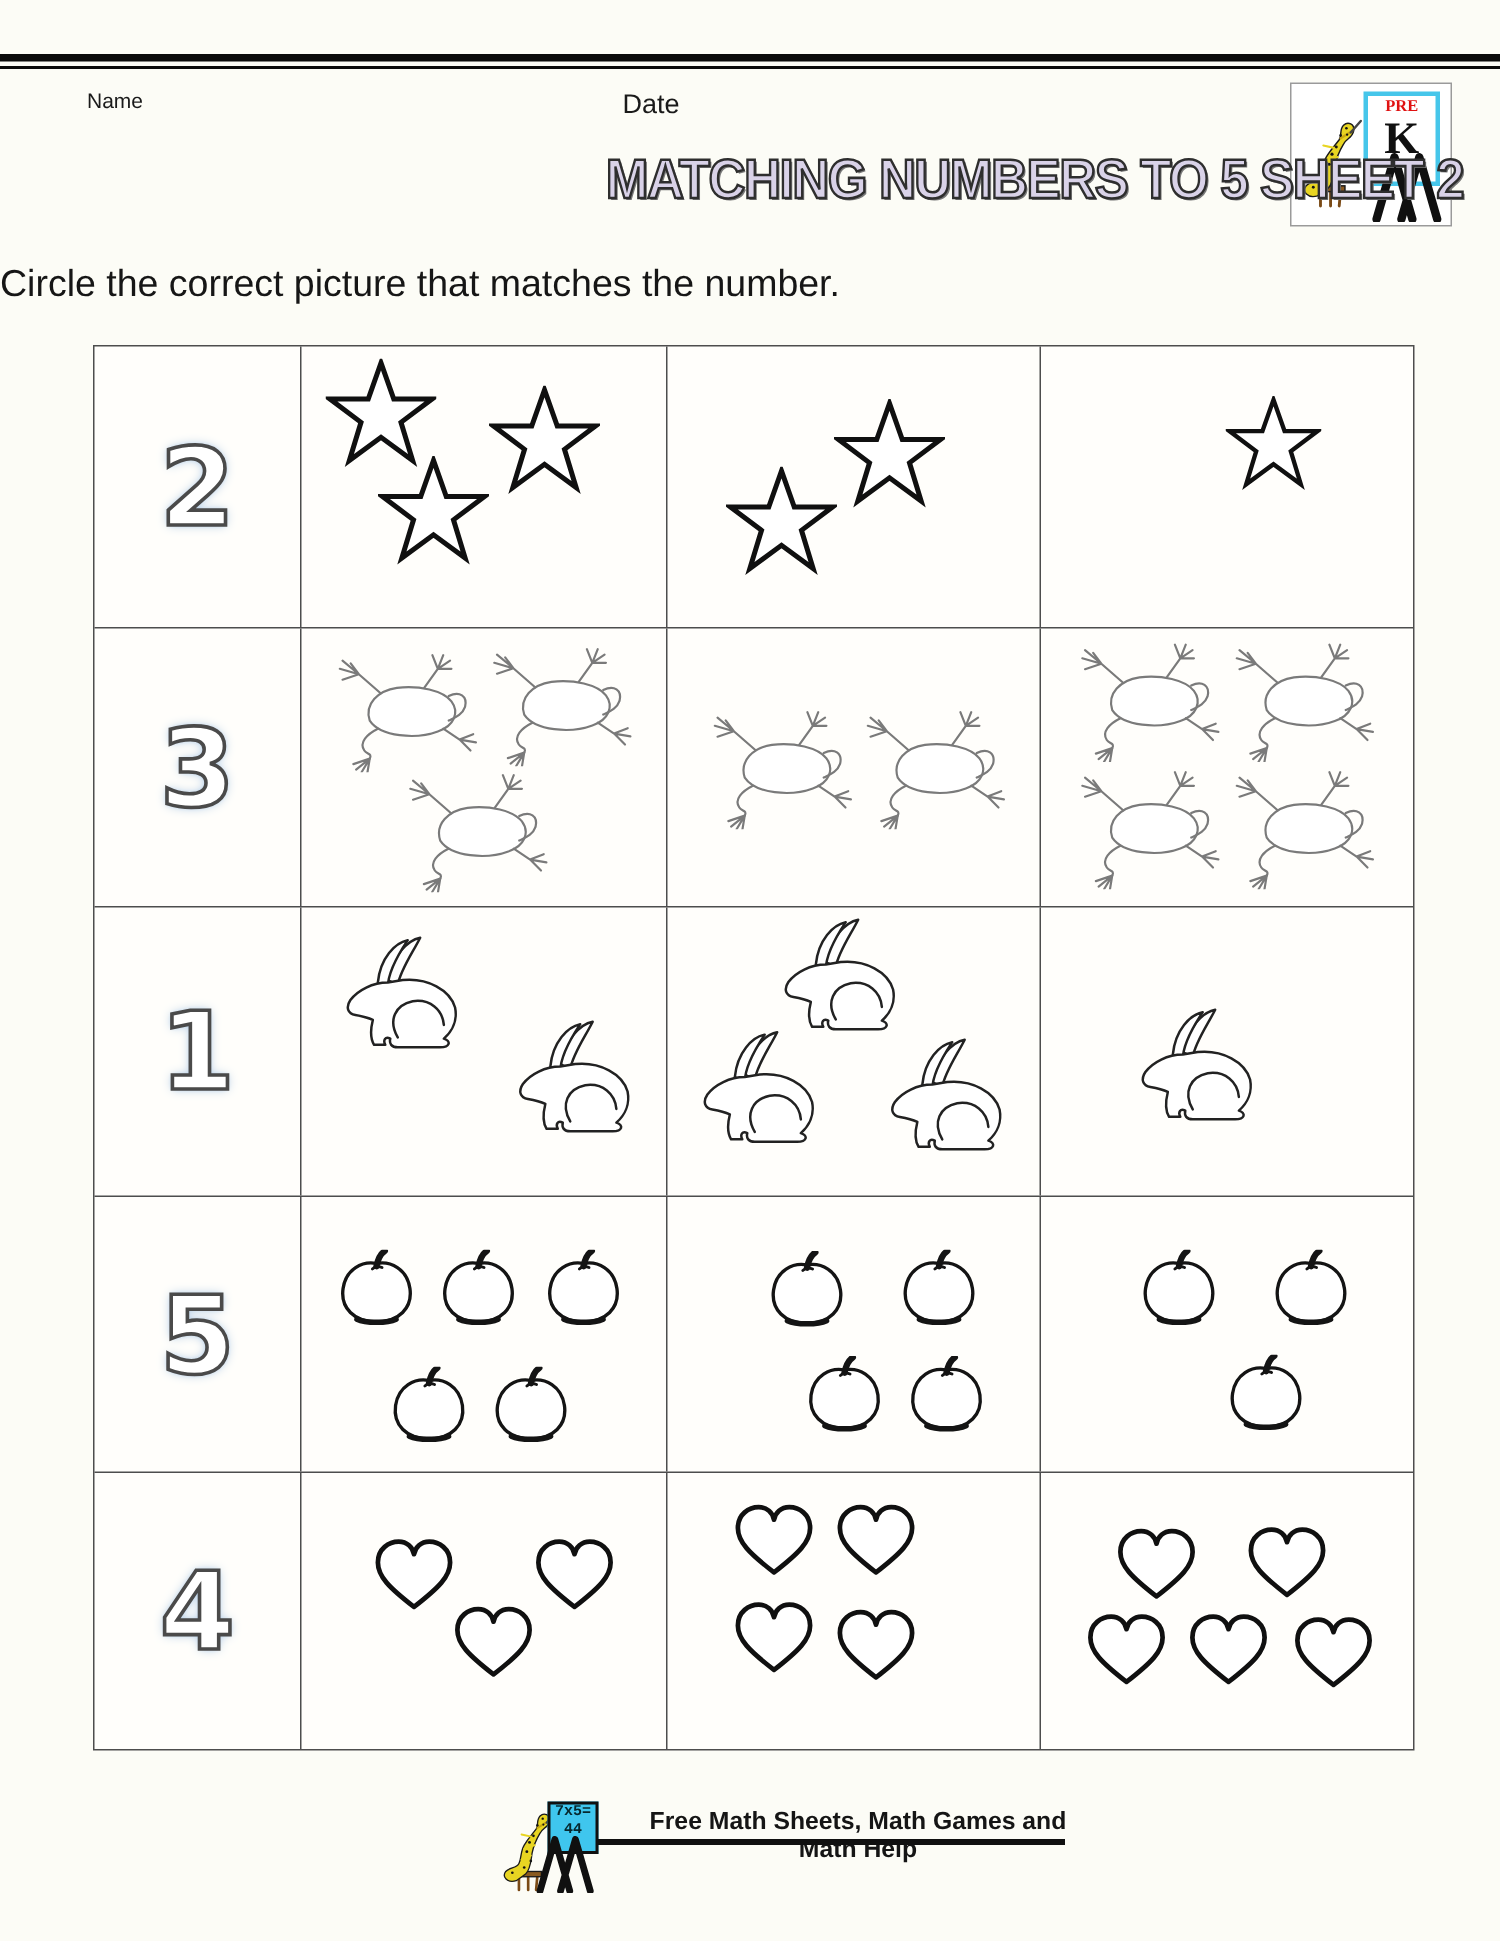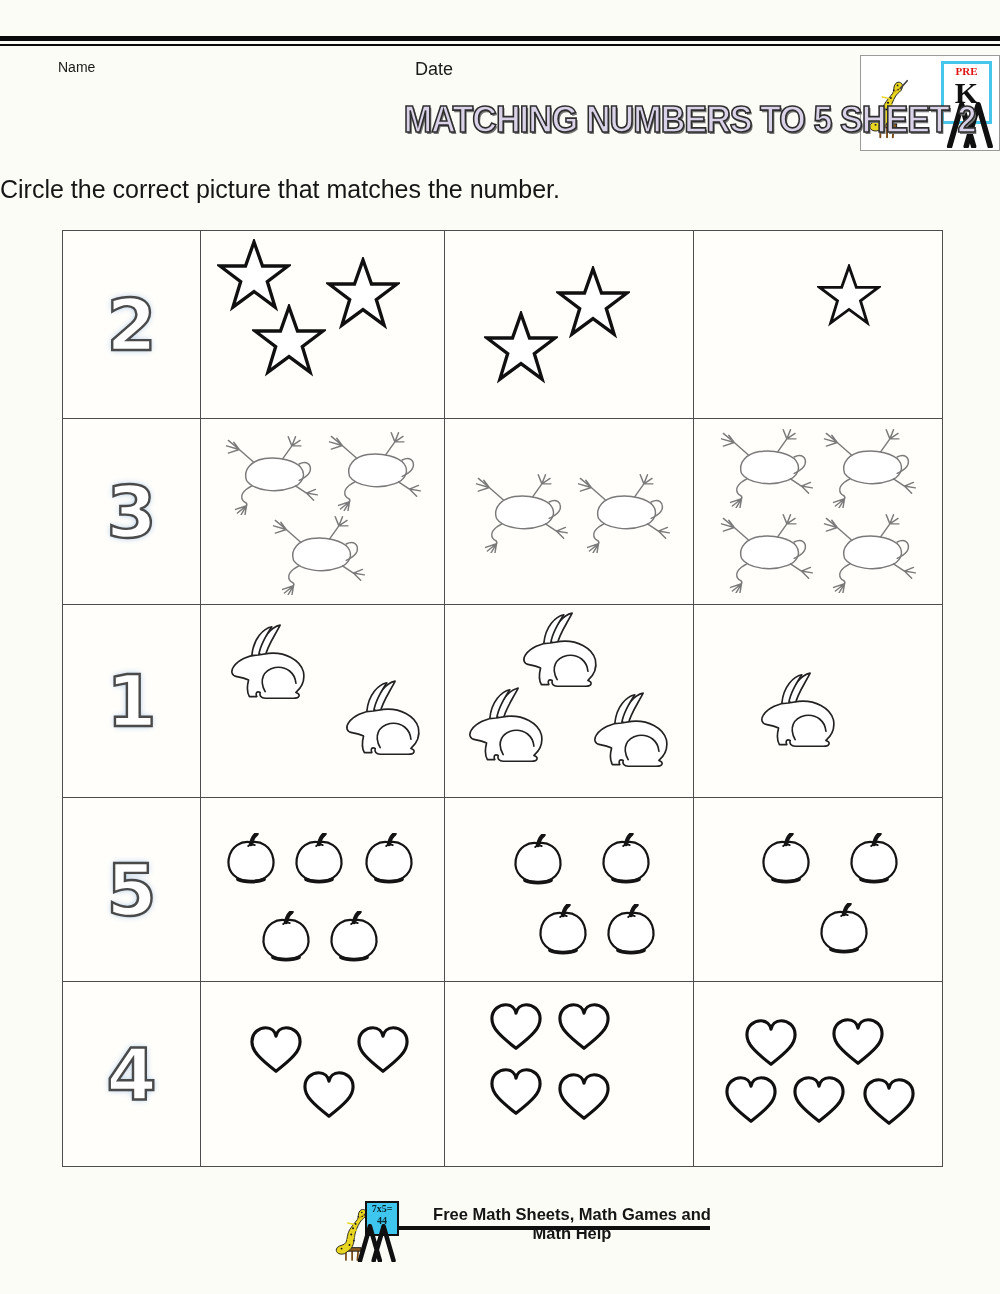--- a/index.html
+++ b/index.html
@@ -7,21 +7,21 @@
     width:1000px;height:1294px;position:relative;overflow:hidden;
     background:#fcfcf6;font-family:"Liberation Sans",sans-serif;color:#111;
   }
   .top-rule{position:absolute;left:0;top:36px;width:1000px;height:3px;
     border-top:5px solid #0b0b0b;border-bottom:2px solid #0b0b0b;background:#fcfcf6;}
   .name-label{position:absolute;left:58px;top:59px;font-size:14px;color:#1a1a1a;}
   .date-label{position:absolute;left:415px;top:59px;font-size:18px;color:#1a1a1a;}
 
   
   .prek-box{position:absolute;left:860px;top:55px;width:106px;height:94px;
-    background:#ffffff;border:1px solid #9a9a9a;padding-left:32px;}
+    background:#ffffff;border:1px solid #9a9a9a;}
   .prek-card{position:absolute;right:7px;top:5px;width:45px;height:57px;
     background:#fff;border:3px solid #46c6ea;text-align:center;line-height:1;}
   .prek-pre{display:block;margin-top:2px;font-family:"Liberation Serif",serif;
     font-weight:bold;font-size:11px;color:#e01212;letter-spacing:0;}
   .prek-k{display:block;font-family:"Liberation Serif",serif;font-weight:bold;
     font-size:30px;color:#101010;margin-top:1px;}
   .prek-m{position:absolute;right:3px;bottom:2px;}
   .prek-sala{position:absolute;left:3px;top:14px;}
 
   .page-title{position:absolute;left:0;top:99px;width:1000px;text-align:right;white-space:nowrap;}
@@ -42,21 +42,21 @@
   .digit{font-family:"DejaVu Sans",sans-serif;font-weight:bold;font-size:72px;
     color:#ffffff;-webkit-text-stroke:2.4px #4a4a4a;
     text-shadow:0 0 7px #a9c6e4,0 0 3px #c9dcf0;}
   .item-icon{position:absolute;}
 
   
   .footer{position:absolute;left:0;top:1195px;width:1000px;height:95px;}
   .f-sala{position:absolute;left:331px;top:9px;}
   .f-board{position:absolute;left:365px;top:6px;width:30px;height:31px;
     background:#3fc6ee;border:2px solid #101010;text-align:center;line-height:1.15;
-    font-weight:bold;font-size:10px;color:#06282e;font-family:Liberation Serif, serif;}
+    font-weight:bold;font-size:10px;color:#06282e;font-family:Liberation Mono, monospace;}
   .f-board span{display:block;}
   .f-tagline{position:absolute;left:416px;top:10px;width:312px;text-align:center;
     font-size:16.5px;font-weight:bold;color:#151515;}
   .f-rule{position:absolute;left:398px;top:31px;width:312px;height:4px;background:#101010;}
   .f-mlogo{position:absolute;left:350px;top:29px;}
   .f-site{position:absolute;left:401px;top:36px;font-family:"DejaVu Sans",sans-serif;
     font-weight:bold;font-size:24px;letter-spacing:0.5px;color:#ffffff;
     -webkit-text-stroke:1.5px #0a0a0a;white-space:nowrap;}
   .hidden-defs{position:absolute;width:0;height:0;overflow:hidden;}
 </style>

